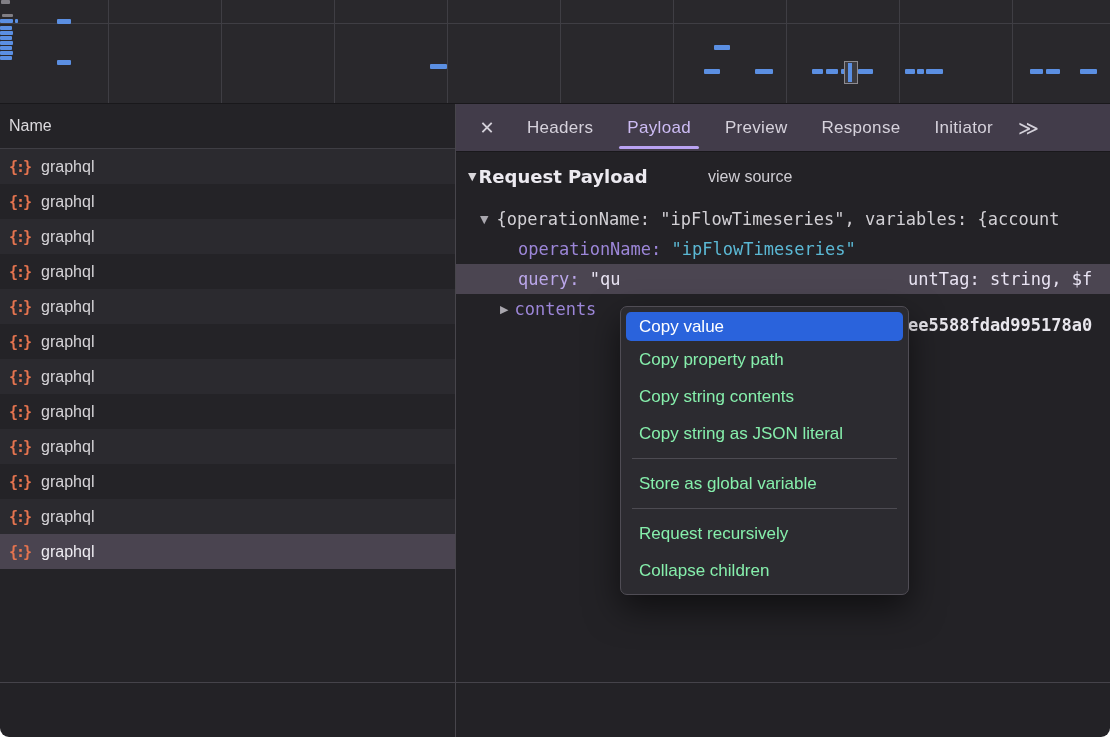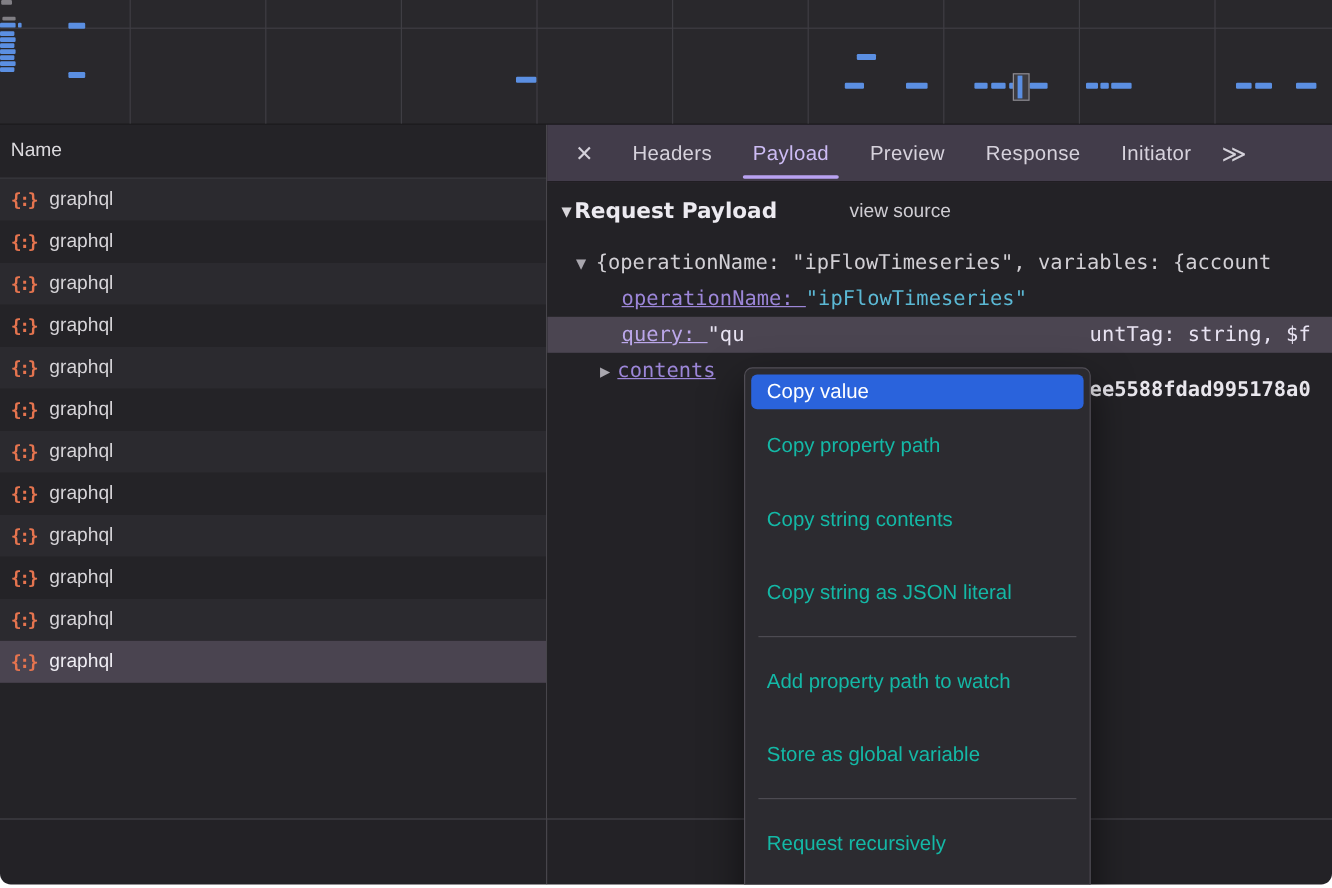--- a/index.html
+++ b/index.html
@@ -54,33 +54,33 @@
 
   
   .content{position:absolute;left:0;top:48px;width:654px;height:530px;overflow:hidden;}
   .section-header{position:absolute;left:12px;top:14px;display:flex;align-items:center;gap:2px;}
   .tri{color:#d8d6da;font-size:11px;font-family:"DejaVu Sans", sans-serif;}
   .tri.dim{color:#a9a7ae;}
   .section-title{font-family:"DejaVu Sans", sans-serif;font-weight:bold;font-size:18px;color:#eceaf0;}
   .view-source{position:absolute;left:252px;top:16px;font-size:16px;color:#cfcdd3;cursor:default;}
   .tree-row{position:absolute;left:0;width:654px;height:30px;display:flex;align-items:center;
     font-family:"DejaVu Sans Mono", monospace;font-size:17px;color:#d2d0d5;white-space:pre;cursor:default;}
-  .tree-row .k{color:var(--key_purple);text-decoration:underline;}
+  .tree-row .k{color:var(--key_purple);}
   .tree-row .s{color:var(--string_blue);}
   .tree-row.hl{background:var(--row_highlight);color:#e8e3f2;}
   .tree-row.hl .k{color:#bba7ea;}
   .frag-right{position:absolute;left:452px;top:0;height:30px;display:flex;align-items:center;}
   .frag-right.bold{font-weight:bold;color:#e8e6ec;margin-top:16px;}
 
   
   .context-menu{position:absolute;left:620px;top:272px;width:289px;
     background:#2c2b30;border:1px solid #504d55;border-radius:7px;
     box-shadow:0 14px 34px rgba(0,0,0,.55);padding:5px 0;z-index:20;box-sizing:border-box;margin-top:34px;}
-  .menu-item{height:29px;display:flex;align-items:center;padding:16px 18px;
-    font-size:17px;color:#14b8a6;cursor:default;}
+  .menu-item{height:29px;display:flex;align-items:center;padding:4px 18px;
+    font-size:17px;color:#86efac;cursor:default;}
   .menu-item.selected{background:var(--accent_blue);color:#ffffff;
     margin:0 5px;padding:0 13px;border-radius:5px;}
   .menu-sep{height:1px;background:#4d4b52;margin:6px 11px;}
 </style>
 </head>
 <body>
 
 <div class="window">
 
   <div class="overview">
@@ -239,20 +239,19 @@
   </div>
 
   <div class="h-footer-divider"></div>
 
   <div class="context-menu" id="context-menu">
       <div class="menu-item selected">Copy value</div>
       <div class="menu-item">Copy property path</div>
       <div class="menu-item">Copy string contents</div>
       <div class="menu-item">Copy string as JSON literal</div>
       <div class="menu-sep"></div>
-      <div class="menu-item">Add property path to watch</div>
       <div class="menu-item">Store as global variable</div>
       <div class="menu-sep"></div>
       <div class="menu-item">Request recursively</div>
       <div class="menu-item">Collapse children</div>
     </div>
 
 </div>
 
 </body></html>

